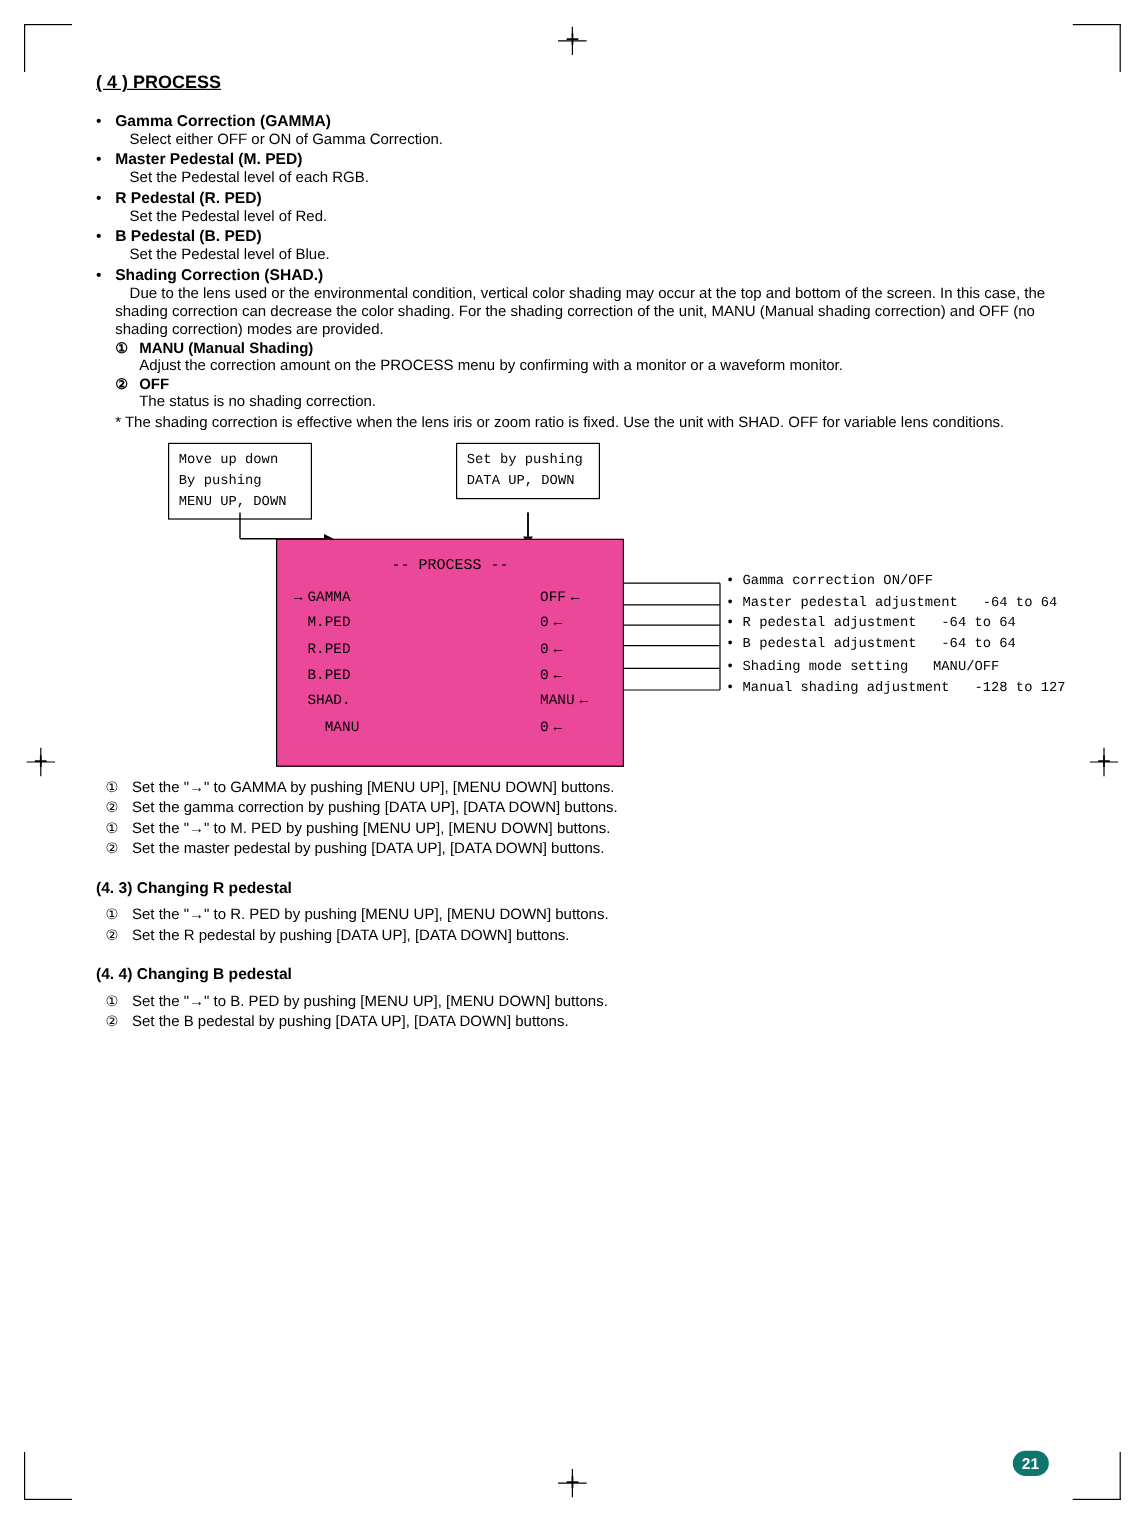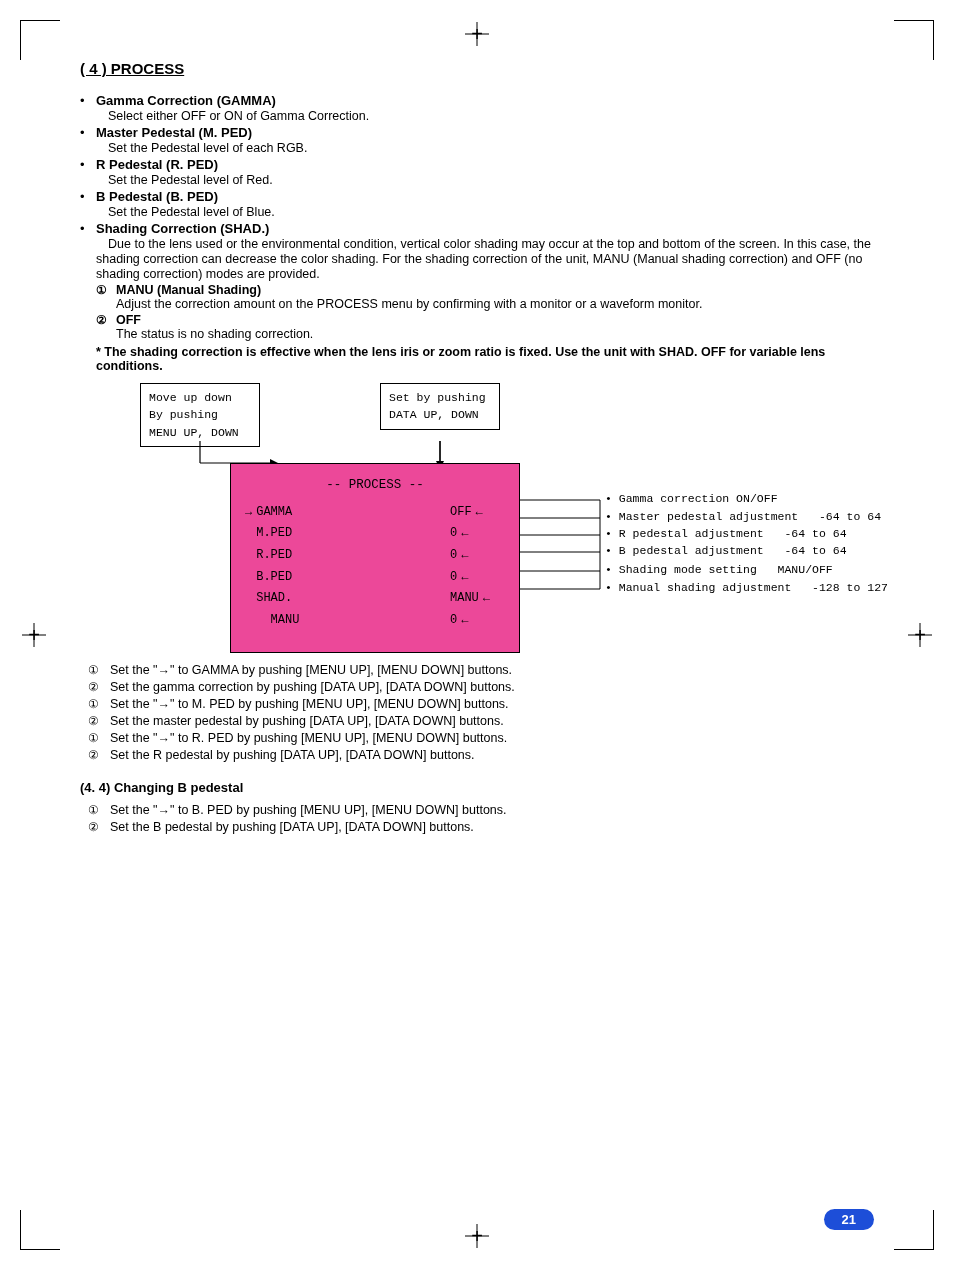--- a/index.html
+++ b/index.html
@@ -82,21 +82,21 @@
     }
     .num-circle {
       min-width: 20px;
       font-size: 12px;
       font-weight: bold;
     }
     .num-content { flex: 1; font-size: 12.5px; }
 
     .warning-text {
       font-size: 12.5px;
-      font-weight: bold;
+      font-weight: normal;
       margin-left: 16px;
       margin-top: 4px;
       margin-bottom: 8px;
     }
 
     
     .diagram-container {
       position: relative;
       margin: 10px 0 20px 60px;
       width: 700px;
@@ -196,25 +196,25 @@
     }
     .step-text {
       font-size: 12.5px;
       flex: 1;
     }
 
     .page-num {
       position: absolute;
       bottom: 40px;
       right: 80px;
-      background: #1d4ed8;
+      background: #0f766e;
       color: #fff;
       font-size: 13px;
       font-weight: bold;
-      padding: 3px 18px;
+      padding: 3px 8px;
       border-radius: 12px;
     }
   </style>
 </head>
 <body>
 
 <div class="page">
 
   <div class="corner-mark tl"></div>
   <div class="corner-mark tr"></div>
@@ -395,20 +395,21 @@
         <div class="step-item">
       <span class="step-num">①</span>
       <span class="step-text">Set the "→" to M. PED by pushing [MENU UP], [MENU DOWN] buttons.</span>
     </div>
         <div class="step-item">
       <span class="step-num">②</span>
       <span class="step-text">Set the master pedestal by pushing [DATA UP], [DATA DOWN] buttons.</span>
     </div>
       </div>
       <div>
+        <div class="sub-heading">(4. 3)   Changing R pedestal</div>
         <div class="step-item">
       <span class="step-num">①</span>
       <span class="step-text">Set the "→" to R. PED by pushing [MENU UP], [MENU DOWN] buttons.</span>
     </div>
         <div class="step-item">
       <span class="step-num">②</span>
       <span class="step-text">Set the R pedestal by pushing [DATA UP], [DATA DOWN] buttons.</span>
     </div>
       </div>
       <div>

